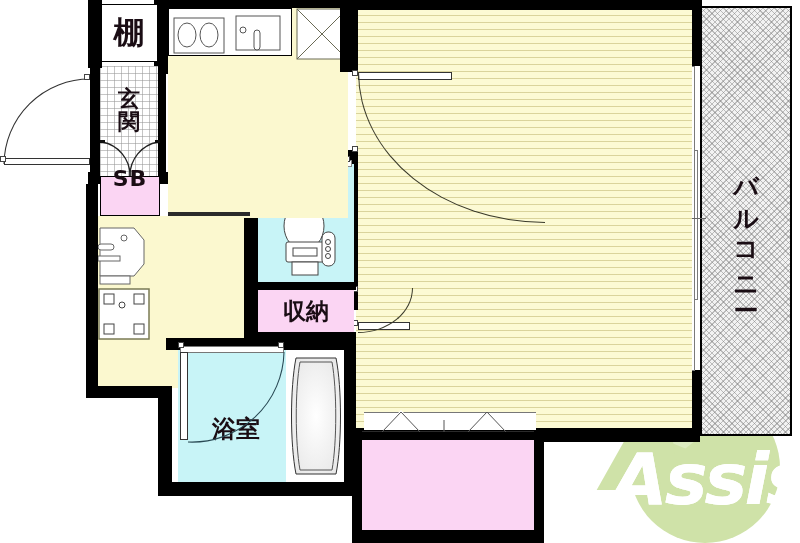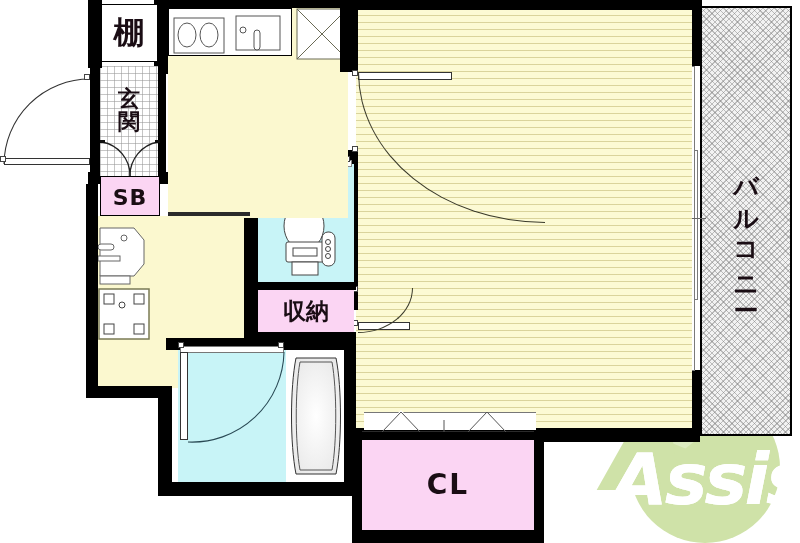--- a/index.html
+++ b/index.html
@@ -136,21 +136,20 @@
     <polyline points="22,24 41,4 60,24" fill="none" stroke="#555" stroke-width="1"></polyline>
     <polyline points="108,24 127,4 146,24" fill="none" stroke="#555" stroke-width="1"></polyline>
     <line x1="0" y1="24" x2="180" y2="24" stroke="#555" stroke-width="1"></line>
     <line x1="84" y1="12" x2="84" y2="24" stroke="#555" stroke-width="1"></line>
   </svg>
 
   <div class="abs wall" style="left:352px;top:430px;width:10px;height:113px;"></div>
   <div class="abs wall" style="left:352px;top:530px;width:192px;height:13px;"></div>
   <div class="abs wall" style="left:534px;top:430px;width:10px;height:113px;"></div>
   <div class="abs floor-pink room" style="left:362px;top:440px;width:172px;height:90px;"></div>
-  <div class="label abs" style="left:392px;top:466px;width:112px;height:36px;font-size:28px;letter-spacing:2px;">CL</div>
 
   <div class="abs wall" style="left:256px;top:282px;width:100px;height:8px;"></div>
   <div class="abs wall" style="left:256px;top:332px;width:100px;height:10px;"></div>
   <div class="abs wall" style="left:250px;top:282px;width:8px;height:60px;"></div>
   <div class="abs floor-pink room" style="left:258px;top:290px;width:96px;height:42px;"></div>
   <div class="label jp abs" style="left:266px;top:296px;width:80px;height:30px;font-size:23px;">収納</div>
 
   <div class="abs wall" style="left:250px;top:155px;width:8px;height:130px;"></div>
   <div class="abs wall" style="left:256px;top:155px;width:100px;height:9px;"></div>
   <div class="abs floor-cyan room" style="left:258px;top:164px;width:96px;height:118px;"></div>
@@ -216,21 +215,21 @@
   <div class="abs wall" style="left:88px;top:60px;width:14px;height:8px;"></div>
   <div class="abs wall" style="left:90px;top:60px;width:10px;height:112px;"></div>
   <div class="leaf" style="left:4px;top:158px;width:86px;height:7px;"></div>
   <svg class="abs" style="left:0px;top:76px;" width="96" height="92">
     <path d="M90,3 A86,86 0 0 0 4,88" fill="none" stroke="#333" stroke-width="1.1"></path>
   </svg>
   <div class="hinge" style="left:84px;top:74px;"></div>
   <div class="hinge" style="left:0px;top:156px;"></div>
 
   <div class="abs floor-pink room" style="left:100px;top:176px;width:60px;height:40px;border:1px solid #000;box-sizing:border-box;"></div>
-  <div class="label abs" style="left:102px;top:183px;width:56px;height:28px;font-size:22px;letter-spacing:1px;">SB</div>
+  <div class="label abs" style="left:102px;top:164px;width:56px;height:28px;font-size:22px;letter-spacing:1px;">SB</div>
 
   <div class="abs floor-white room" style="left:100px;top:4px;width:58px;height:58px;border:1px solid #000;box-sizing:border-box;"></div>
   <div class="label jp abs" style="left:102px;top:10px;width:54px;height:46px;font-size:31px;">棚</div>
   <div class="abs wall" style="left:88px;top:0px;width:14px;height:62px;"></div>
 
   <div class="abs floor-yellow room" style="left:96px;top:216px;width:154px;height:172px;"></div>
 
   <div class="abs wall" style="left:86px;top:184px;width:12px;height:212px;"></div>
   <div class="abs wall" style="left:86px;top:386px;width:84px;height:12px;"></div>
   <div class="abs wall" style="left:158px;top:386px;width:14px;height:110px;"></div>
@@ -251,20 +250,21 @@
     <rect x="6" y="36" width="10" height="10" fill="#fff" stroke="#444" stroke-width="1"></rect>
     <rect x="36" y="36" width="10" height="10" fill="#fff" stroke="#444" stroke-width="1"></rect>
     <circle cx="24" cy="17" r="3" fill="none" stroke="#444" stroke-width="1"></circle>
   </svg>
 
   <div class="abs wall" style="left:166px;top:338px;width:190px;height:12px;"></div>
   <div class="abs wall" style="left:166px;top:482px;width:190px;height:14px;"></div>
   <div class="abs wall" style="left:344px;top:338px;width:12px;height:158px;"></div>
   <div class="abs floor-cyan room" style="left:178px;top:350px;width:110px;height:132px;"></div>
   <div class="abs floor-white room" style="left:286px;top:350px;width:58px;height:132px;"></div>
+  <div class="label jp abs" style="left:196px;top:412px;width:80px;height:34px;font-size:24px;">浴室</div>
 
   <div class="abs" style="left:180px;top:346px;width:104px;height:7px;background:#fff;border:1px solid #777;box-sizing:border-box;"></div>
   <div class="leaf" style="left:180px;top:352px;width:8px;height:88px;"></div>
   <svg class="abs" style="left:180px;top:350px;" width="108" height="96">
     <path d="M104,2 A92,92 0 0 1 8,92" fill="none" stroke="#2a4a55" stroke-width="1.1"></path>
   </svg>
   <div class="hinge" style="left:178px;top:342px;"></div>
   <div class="hinge" style="left:278px;top:342px;"></div>
 
   <svg class="abs" style="left:288px;top:354px;" width="56" height="124">

